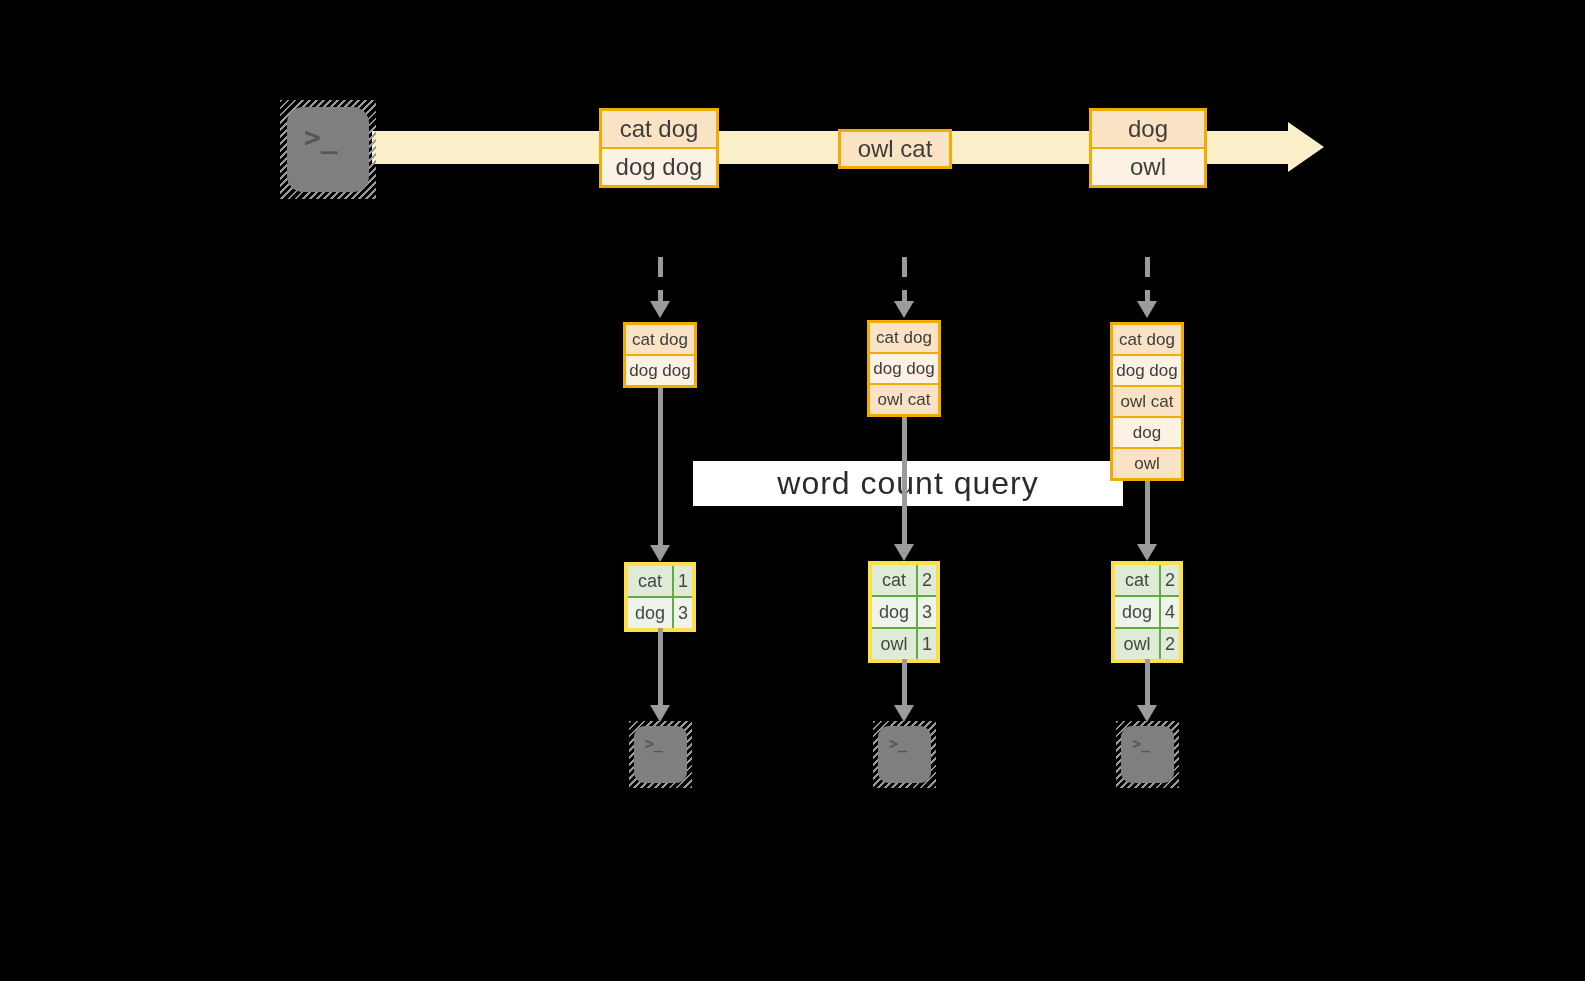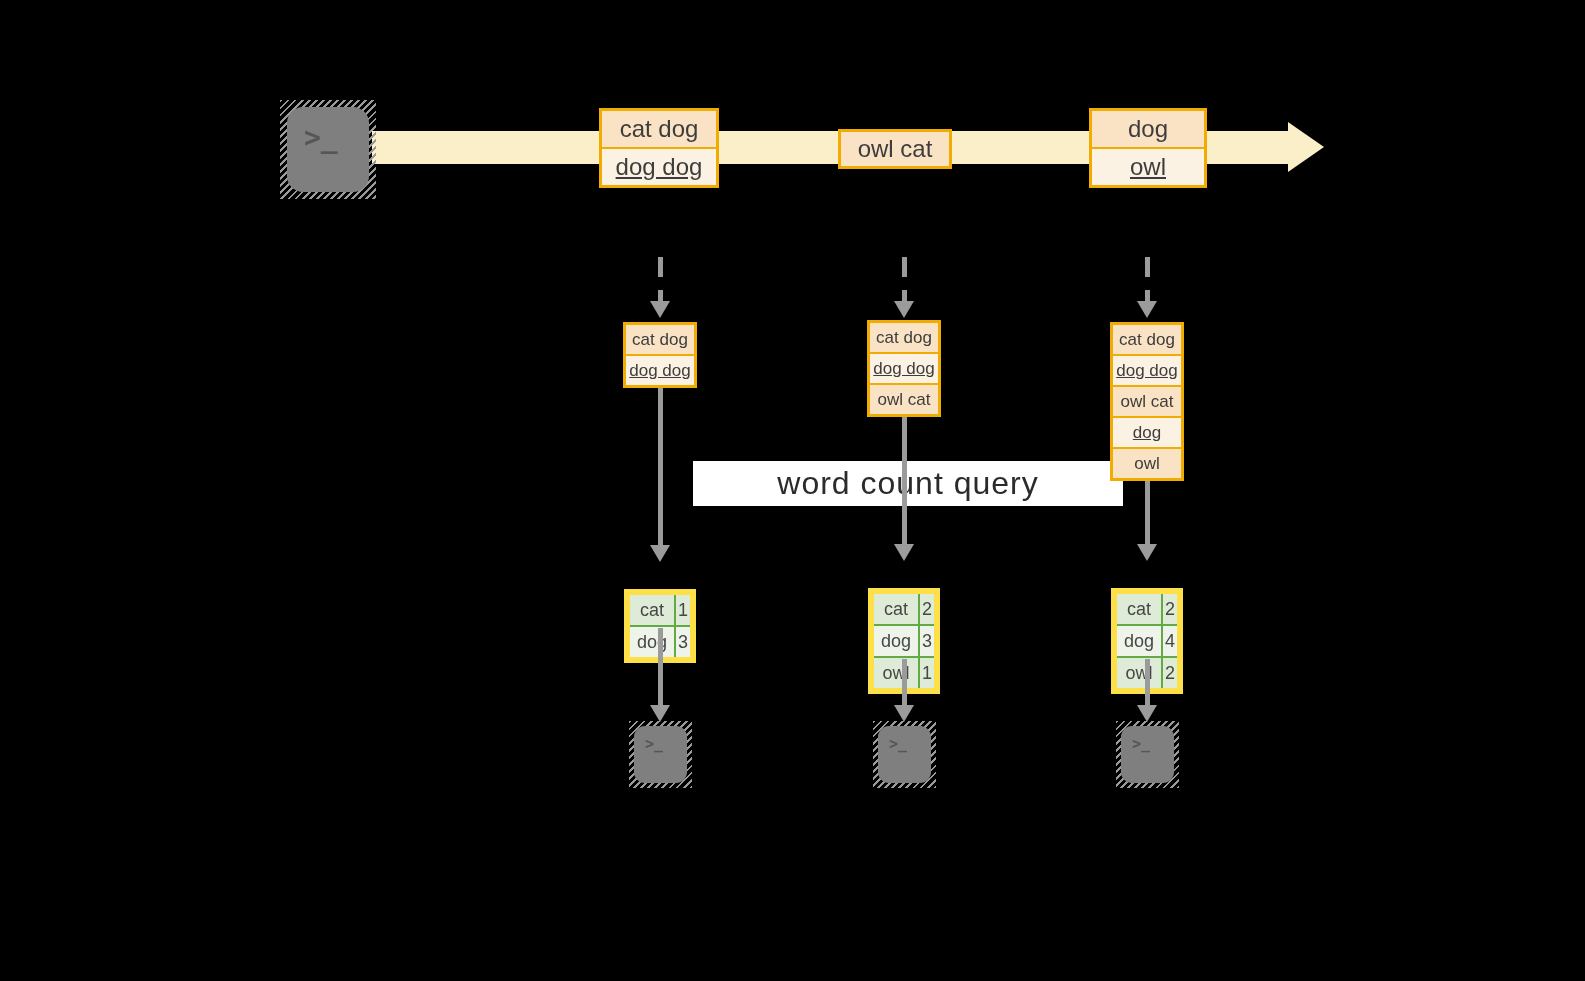--- a/index.html
+++ b/index.html
@@ -12,38 +12,38 @@
   
   .band{background:#FAEFC8;z-index:1;}
   .band-head{width:0;height:0;border-top:25px solid transparent;border-bottom:25px solid transparent;
              border-left:36px solid #FAEFC8;z-index:1;}
 
   
   .ostack{border:3px solid #F0AC00;z-index:3;box-sizing:border-box;background:#F0AC00;}
   .orow{display:flex;align-items:center;justify-content:center;color:#3D3D3D;}
   .orow + .orow{margin-top:2px;}
   .ofill-dark{background:#FAE2C4;}
-  .ofill-light{background:#FCF2E4;text-decoration:underline;}
+  .ofill-light{background:#FCF2E4;}
   .stream-row{height:36px;font-size:24px;}
   .stream-row-single{height:34px;font-size:24px;}
   .state-row{height:29px;font-size:17px;}
   .state{z-index:5;}
 
   
   .dline{width:5px;background:repeating-linear-gradient(to bottom,#9B9B9B 0 20px,transparent 20px 33px);z-index:4;}
   .sline{width:5px;background:#9B9B9B;z-index:6;}
   .ahead{width:0;height:0;border-left:10px solid transparent;border-right:10px solid transparent;
          border-top:17px solid #9B9B9B;z-index:6;}
 
   
   .qband{background:#FFFFFF;z-index:4;display:flex;align-items:center;justify-content:center;}
   .qband span{font-size:32px;color:#2B2B2B;letter-spacing:1px;}
 
   
-  .gtable{border:6px solid #fde047;background:#63A944;z-index:5;box-sizing:border-box;margin-top:27px;}
+  .gtable{border:4px solid #fde047;background:#63A944;z-index:5;box-sizing:border-box;}
   .grow{display:flex;height:30px;}
   .grow + .grow{margin-top:2px;}
   .gcell{display:flex;align-items:center;justify-content:center;color:#474747;font-size:18px;}
   .gword{width:44px;}
   .gcount{flex:1;margin-left:2px;}
   .gfill-dark{background:#DEEBD6;}
   .gfill-light{background:#EEF4EA;}
 
   
   .term{z-index:2;background:repeating-linear-gradient(135deg,#9A9A9A 0 2px,transparent 2px 5px);}

